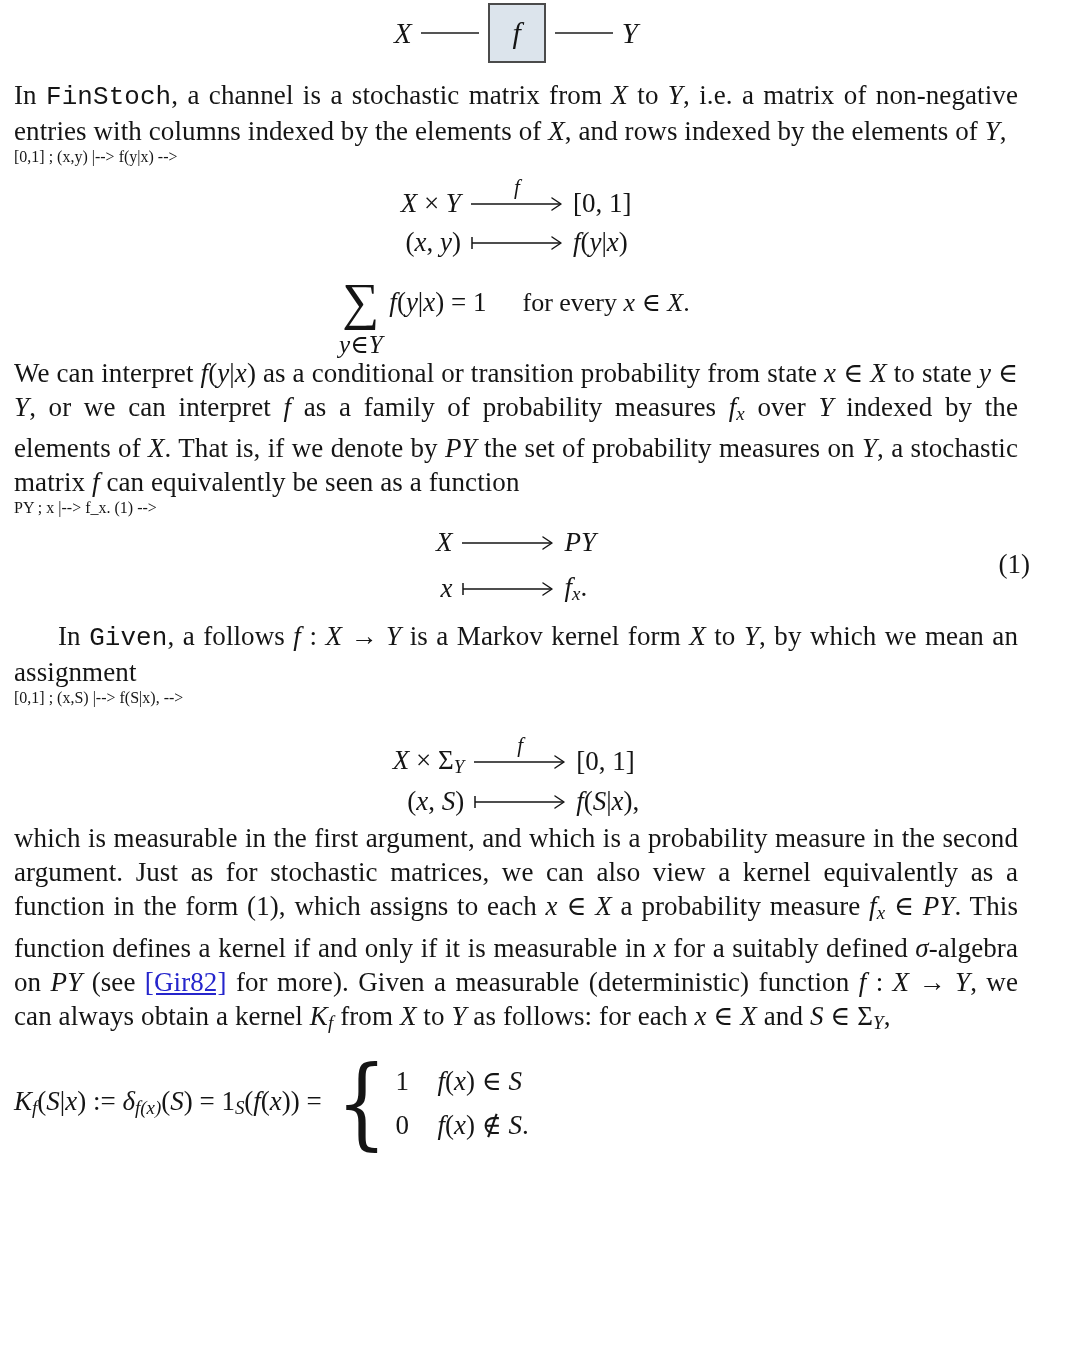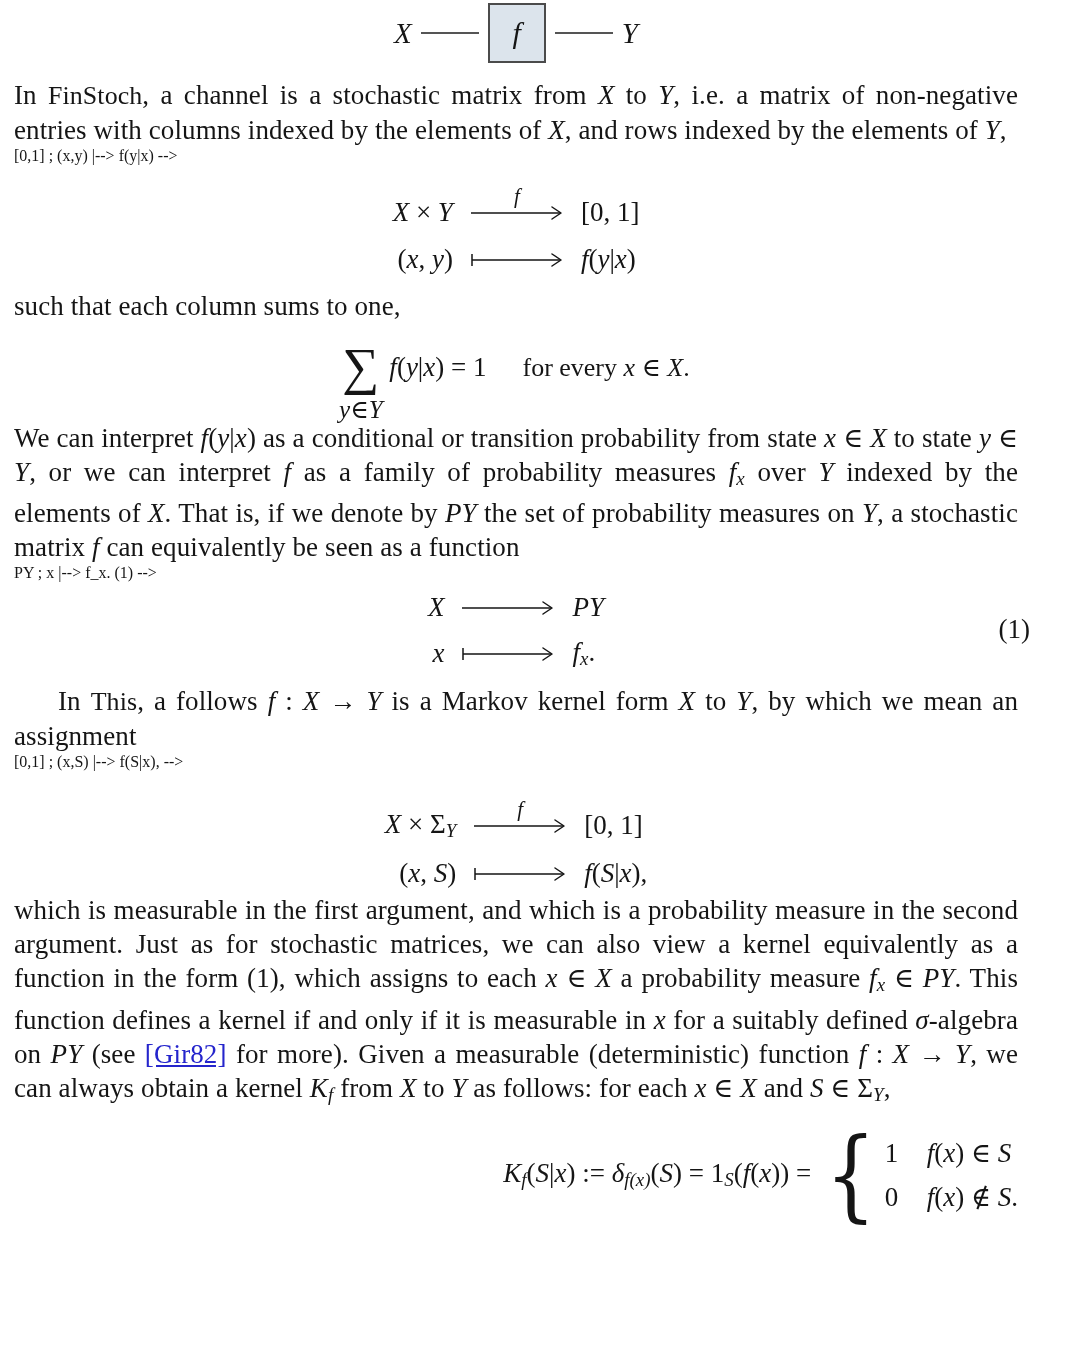--- a/index.html
+++ b/index.html
@@ -17,31 +17,31 @@
   .string-diagram{height:62px;display:flex;align-items:center;justify-content:center;margin-bottom:14px;}
   .diag-label{font-style:italic;font-size:29px;line-height:1;}
   .wire{width:58px;height:2px;background:var(--wire);margin:0 9px;}
   .wire.right{margin:0 9px;}
   .f-box{width:54px;height:56px;background:var(--box_fill);border:2px solid var(--box_border);
     display:flex;align-items:center;justify-content:center;font-style:italic;font-size:30px;}
 
   
   p{margin:0;font-size:27px;line-height:34px;text-align:justify;letter-spacing:.1px;}
   .sg-i{font-style:italic;}
-  .sg-sf{font-family:Liberation Serif, serif;font-size:.96em;}
+  .sg-sf{font-family:Liberation Mono, monospace;font-size:.96em;}
   .sg-isub{font-style:italic;font-size:.7em;vertical-align:-.22em;}
   .sg-link{color:var(--link);text-decoration:underline;cursor:pointer;}
   .p-such{margin-top:14px;}
   .p2{margin-top:2px;}
   .p3{margin-top:14px;text-indent:44px;}
   .p4{margin-top:4px;}
 
   
   .map-eq{display:grid;grid-template-columns:auto auto auto;column-gap:16px;row-gap:16px;
-    align-items:center;width:fit-content;margin:12px auto 0;font-size:27px;padding-top:20px;}
+    align-items:center;width:fit-content;margin:2px auto 0;font-size:27px;padding-top:20px;gap:8px;}
   .map-eq .lhs{justify-self:end;white-space:nowrap;}
   .map-eq .rhs{justify-self:start;white-space:nowrap;}
   .map-eq .arr{position:relative;display:flex;align-items:center;justify-content:center;}
   .arrow-label{position:absolute;bottom:calc(100% - 3px);left:50%;transform:translateX(-50%);
     font-style:italic;font-size:21px;line-height:1;}
   .arr svg{display:block;}
   .eq-kernel{margin-top:18px;}
 
   
   .eq-numbered{position:relative;margin-top:6px;}
@@ -51,21 +51,21 @@
   
   .sum-eq{display:flex;align-items:center;justify-content:center;margin-top:18px;padding-bottom:26px;font-size:27px;}
   .big-sum-wrap{position:relative;display:inline-block;}
   .big-sum{display:block;font-size:52px;line-height:1;}
   .sum-sub{position:absolute;top:100%;left:50%;transform:translateX(-50%);margin-top:2px;
     font-size:25px;white-space:nowrap;}
   .sum-body{margin-left:10px;white-space:nowrap;}
   .sum-cond{margin-left:36px;white-space:nowrap;font-size:26px;}
 
   
-  .eq-delta{display:flex;align-items:center;justify-content:flex-end;margin-top:18px;font-size:27px;}
+  .eq-delta{display:flex;align-items:center;justify-content:flex-start;margin-top:18px;font-size:27px;}
   .delta-lhs{white-space:nowrap;}
   .case-brace{font-family:"DejaVu Serif",serif;font-size:100px;font-weight:300;line-height:.9;
     transform:scaleX(.8);margin:0 2px 0 8px;}
   .case-rows{display:flex;flex-direction:column;row-gap:12px;}
   .case-row{display:flex;align-items:baseline;}
   .case-val{width:42px;}
   .case-cond{white-space:nowrap;}
 </style>
 </head>
 <body>
@@ -97,21 +97,20 @@
     <span class="lhs"><span>(</span><span class="sg-i">x</span><span>, </span><span class="sg-i">y</span><span>)</span></span>
     <span class="arr">
       <svg width="96" height="18" viewBox="0 0 96 18">
           <path d="M3 3 V15 M3 9 H91" stroke="currentColor" stroke-width="1.5" fill="none"></path>
           <path d="M83 3 L92 9 L83 15" stroke="currentColor" stroke-width="1.5" fill="none" stroke-linecap="round" stroke-linejoin="round"></path>
         </svg>
     </span>
     <span class="rhs"><span class="sg-i">f</span><span>(</span><span class="sg-i">y</span><span>|</span><span class="sg-i">x</span><span>)</span></span>
   </div>
 
-  <p class="p-such"><span>such that each column sums to one,</span></p>
 
   
   <div class="sum-eq">
     <span class="big-sum-wrap">
       <span class="big-sum">∑</span>
       <span class="sum-sub"><span class="sg-i">y</span><span>∈</span><span class="sg-i">Y</span></span>
     </span>
     <span class="sum-body"><span class="sg-i">f</span><span>(</span><span class="sg-i">y</span><span>|</span><span class="sg-i">x</span><span>) = 1</span></span>
     <span class="sum-cond"><span>for every </span><span class="sg-i">x</span><span> ∈ </span><span class="sg-i">X</span><span>.</span></span>
   </div>
@@ -134,21 +133,21 @@
         <svg width="96" height="18" viewBox="0 0 96 18">
             <path d="M3 3 V15 M3 9 H91" stroke="currentColor" stroke-width="1.5" fill="none"></path>
             <path d="M83 3 L92 9 L83 15" stroke="currentColor" stroke-width="1.5" fill="none" stroke-linecap="round" stroke-linejoin="round"></path>
           </svg>
       </span>
       <span class="rhs"><span class="sg-i">f</span><span class="sg-isub">x</span><span>.</span></span>
     </div>
     <span class="eqno">(1)</span>
   </div>
 
-  <p class="p3"><span>In </span><span class="sg-sf">This</span><span>, a follows </span><span class="sg-i">f</span><span> : </span><span class="sg-i">X</span><span> → </span><span class="sg-i">Y</span><span> is a Markov kernel form </span><span class="sg-i">X</span><span> to </span><span class="sg-i">Y</span><span>, by which we mean an assignment</span></p>
+  <p class="p3"><span>In </span><span class="sg-sf">Given</span><span>, a follows </span><span class="sg-i">f</span><span> : </span><span class="sg-i">X</span><span> → </span><span class="sg-i">Y</span><span> is a Markov kernel form </span><span class="sg-i">X</span><span> to </span><span class="sg-i">Y</span><span>, by which we mean an assignment</span></p>
 
    [0,1] ; (x,S) |--&gt; f(S|x), --&gt;
   <div class="map-eq eq-kernel">
     <span class="lhs"><span class="sg-i">X</span><span> × Σ</span><span class="sg-isub">Y</span></span>
     <span class="arr">
       <span class="arrow-label">f</span>
       <svg width="96" height="18" viewBox="0 0 96 18">
           <path d="M2 9 H91" stroke="currentColor" stroke-width="1.5" fill="none"></path>
           <path d="M83 3 L92 9 L83 15" stroke="currentColor" stroke-width="1.5" fill="none" stroke-linecap="round" stroke-linejoin="round"></path>
         </svg>

